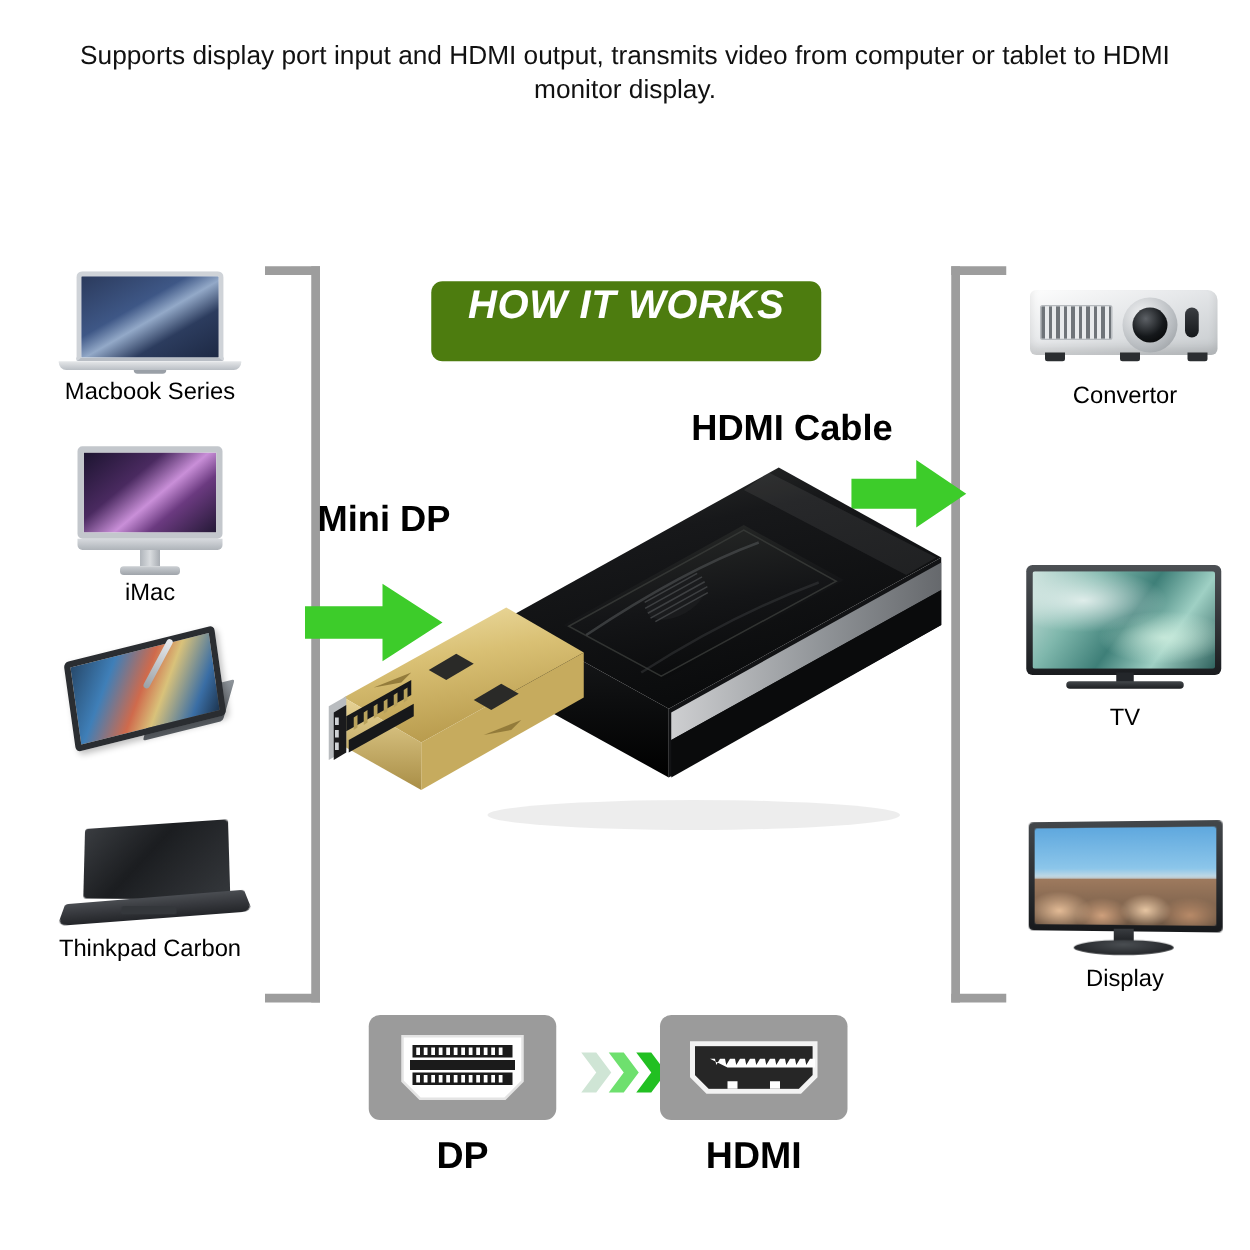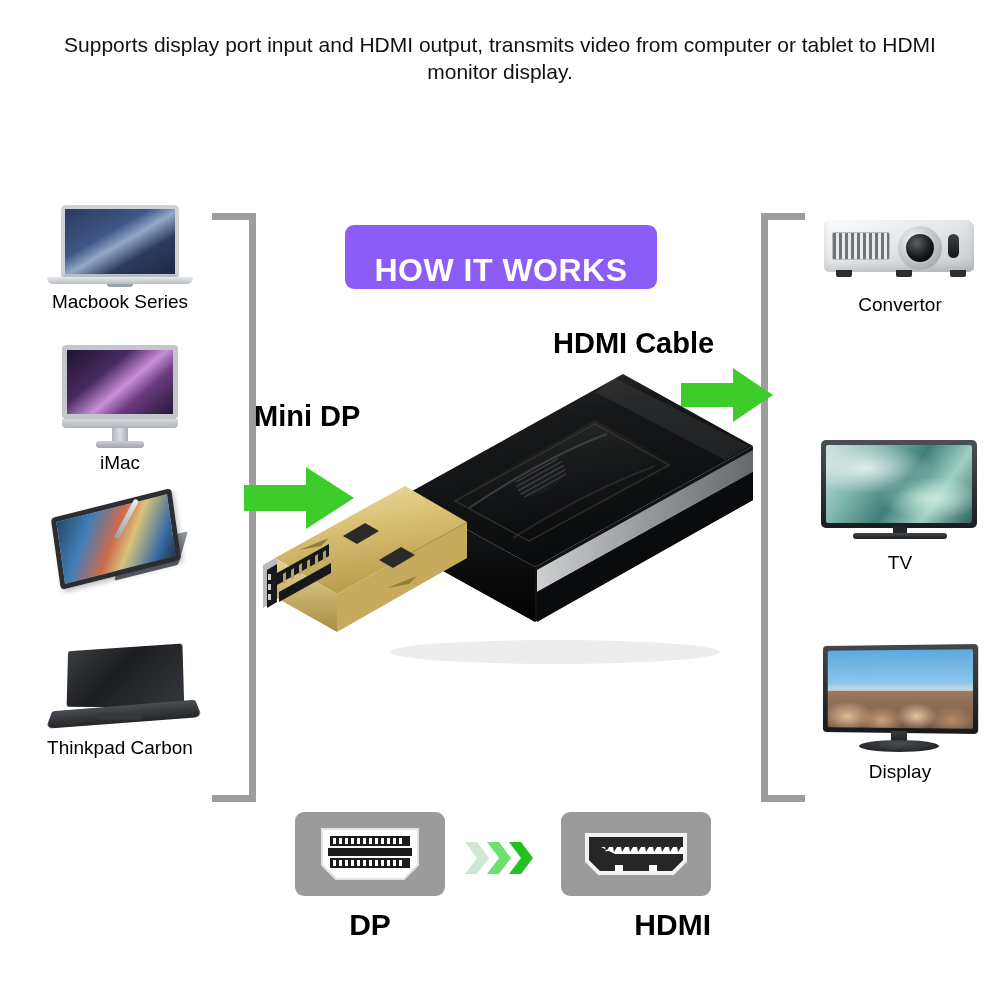--- a/index.html
+++ b/index.html
@@ -52,20 +52,21 @@
   #bracket-right {
     left: 761px; top: 213px; height: 589px;
     border-left: 7px solid #9d9d9d;
   }
 
   
   .device {
     position: absolute;
     text-align: center;
     width: 200px;
+    margin-top: 12px;
   }
   .device .label {
     font-size: 19px;
     color: #000;
     margin-top: 4px;
     white-space: nowrap;
   }
   .device .art {
     position: relative;
     margin: 0 auto;
@@ -281,25 +282,26 @@
     width: 80px; height: 12px;
     background: radial-gradient(ellipse at 50% 30%,#4a4e52,#17191c);
     border-radius: 50%;
   }
 
   
   #how-banner {
     position: absolute;
     left: 345px; top: 225px;
     width: 312px; height: 64px;
-    background: #8b5cf6;
+    background: #4d7c0f;
     border-radius: 9px;
     display: flex;
-    align-items: flex-end;
+    align-items: flex-start;
     justify-content: center;
+    font-style: italic;
   }
   #how-banner-text {
     color: #ffffff;
     font-size: 32px;
     font-weight: bold;
     letter-spacing: 0.5px;
   }
 
   
   #mini-dp-label {
@@ -571,21 +573,21 @@
   </div>
   <div class="conn-label">DP</div>
 </div>
 
 <svg id="chevrons" viewBox="0 0 74 40">
   <polygon points="2,4 14,4 26,20 14,36 2,36 14,20" fill="#cfe5d5"></polygon>
   <polygon points="24,4 36,4 48,20 36,36 24,36 36,20" fill="#6ee06e"></polygon>
   <polygon points="46,4 58,4 70,20 58,36 46,36 58,20" fill="#22c022"></polygon>
 </svg>
 
-<div class="conn-block" style="left:561px; top:812px;text-align:right;">
+<div class="conn-block" style="left:528px; top:812px;">
   <div class="conn-tile">
     <svg width="110" height="58" viewBox="0 0 110 58">
 
       <polygon points="6,10 104,10 104,36 92,48 18,48 6,36" fill="none" stroke="#f2f2f2" stroke-width="4"></polygon>
 
       <polygon points="8,12 102,12 102,35 91,46 19,46 8,35" fill="#262626"></polygon>
 
       <path d="M20,22 l4,0 l1,5 l3,-5 l4,0 l1,5 l3,-5 l4,0 l1,5 l3,-5 l4,0 l1,5 l3,-5 l4,0 l1,5 l3,-5 l4,0 l1,5 l3,-5 l4,0 l1,5 l3,-5 l4,0 l1,5 l3,-5 l4,0 l1,5 l3,-5 l4,0 l1,5 l3,-5 l4,0 l0,7 l-70,0 z" fill="#ffffff"></path>
 
       <rect x="34" y="40" width="8" height="6" fill="#ffffff"></rect>

